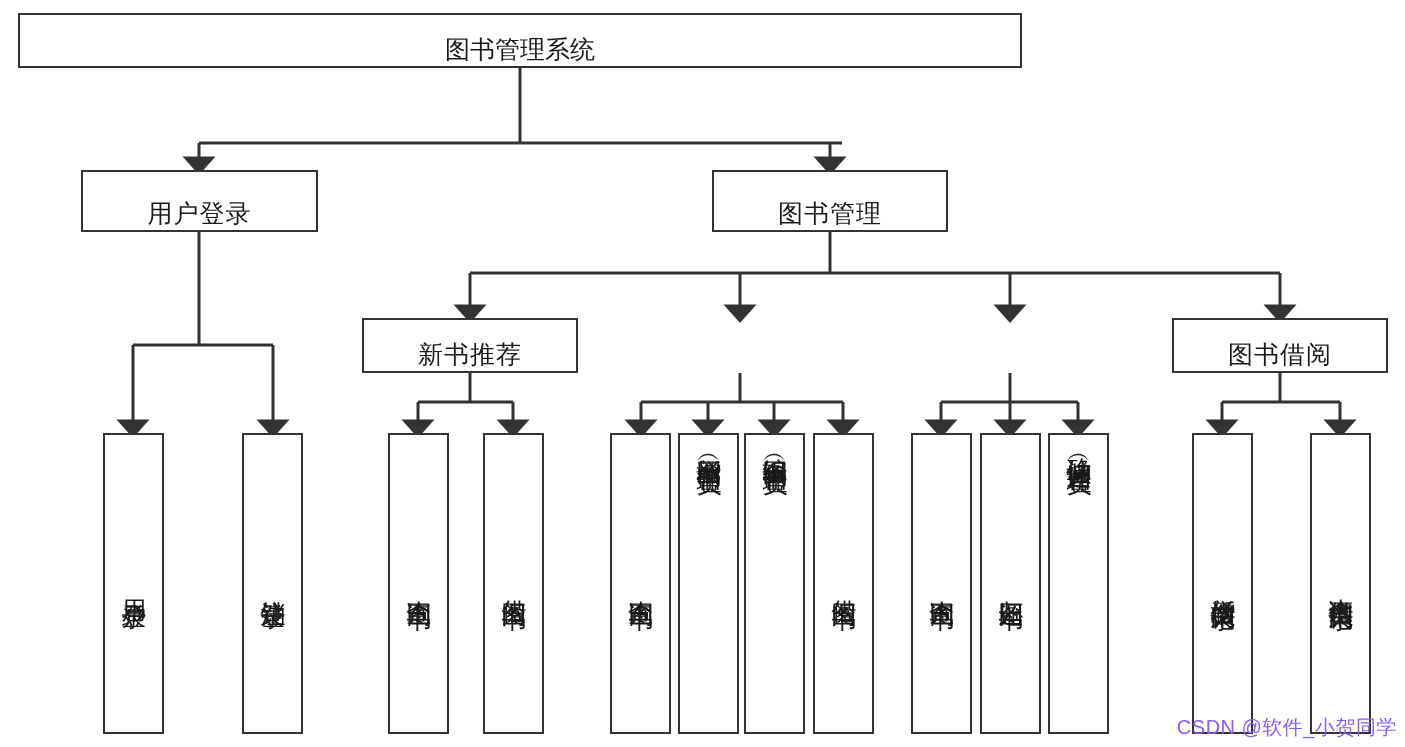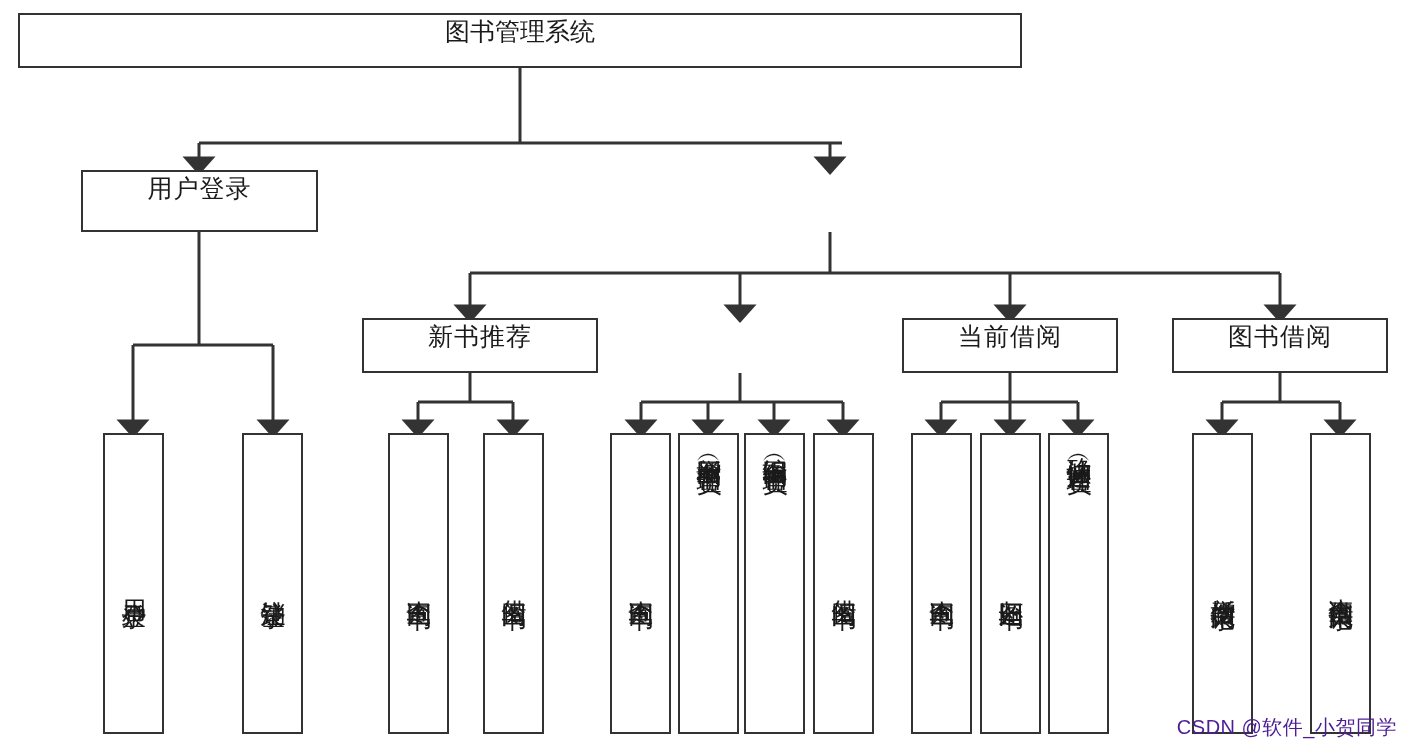--- a/index.html
+++ b/index.html
@@ -24,21 +24,21 @@
     width: 1405px;
     height: 747px;
     pointer-events: none;
   }
   .node {
     position: absolute;
     box-sizing: border-box;
     border: 2.5px solid #333333;
     background: #ffffff;
     display: flex;
-    align-items: flex-start;
+    align-items: flex-end;
     justify-content: center;
     color: #1a1a1a;
     z-index: 2;
   }
   .node.h {
     font-size: 25px;
     letter-spacing: 1px;
   }
   .node.root {
     font-size: 25px;
@@ -65,21 +65,21 @@
   }
   .leaf.top-align {
     align-items: flex-start;
     padding-top: 3px;
   }
   #watermark {
     position: absolute;
     right: 8px;
     bottom: 6px;
     font-size: 20px;
-    color: #4c1d95;
+    color: #8b5cf6;
     letter-spacing: 0.5px;
     z-index: 5;
     white-space: nowrap;
   }
 </style>
 </head>
 <body>
 
 <div id="canvas">
 
@@ -133,26 +133,26 @@
     </g>
   </svg>
 
   <div class="node root" style="left:18px; top:13px; width:1004px; height:55px;">
     <span>图书管理系统</span>
   </div>
 
   <div class="node h" style="left:81px; top:170px; width:237px; height:62px;">
     <span>用户登录</span>
   </div>
-
-  <div class="node h" style="left:362px; top:318px; width:236px; height:55px;">
+  <div class="node h" style="left:712px; top:170px; width:236px; height:62px;">
+    <span>图书管理</span>
+  </div>
+
+  <div class="node h" style="left:362px; top:318px; width:216px; height:55px;">
     <span>新书推荐</span>
-  </div>
-  <div class="node h" style="left:902px; top:318px; width:216px; height:55px;">
-    <span>当前借阅</span>
   </div>
   <div class="node h" style="left:1172px; top:318px; width:216px; height:55px;">
     <span>图书借阅</span>
   </div>
 
   <div class="leaf" style="left:103px; top:433px; width:61px; height:301px;">
     <span class="vtext">用户登录</span>
   </div>
   <div class="leaf" style="left:242px; top:433px; width:61px; height:301px;">
     <span class="vtext">注销登录</span>

